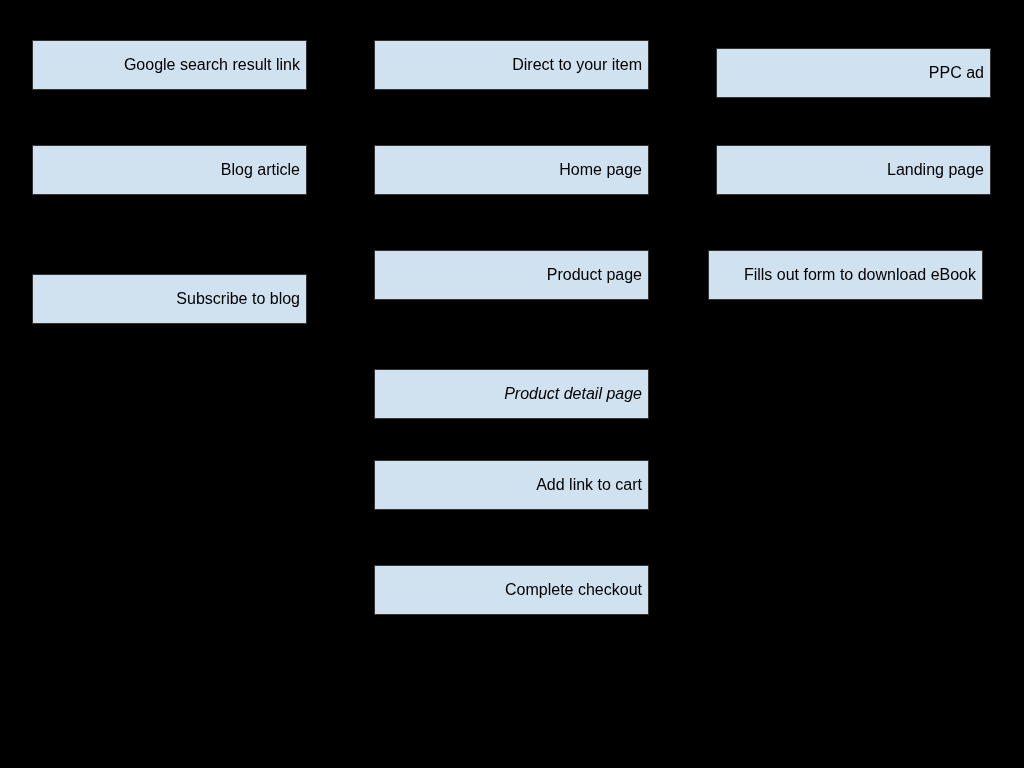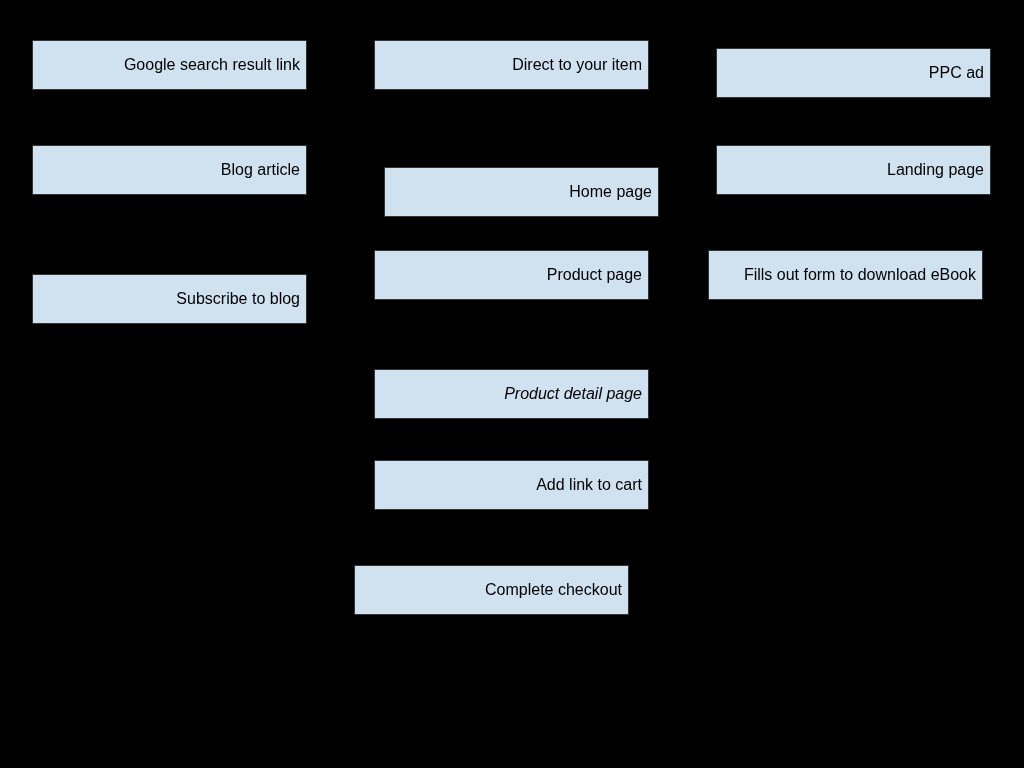--- a/index.html
+++ b/index.html
@@ -61,21 +61,21 @@
 <div class="node" style="left:374px; top:40px;">
     <span>Direct to your item</span>
   </div>
 <div class="node" style="left:716px; top:28px;margin-top:20px;">
     <span>PPC ad</span>
   </div>
 
 <div class="node" style="left:32px; top:145px;">
     <span>Blog article</span>
   </div>
-<div class="node" style="left:384px; top:145px;margin-top:22px;">
+<div class="node" style="left:374px; top:145px;">
     <span>Home page</span>
   </div>
 <div class="node" style="left:716px; top:145px;">
     <span>Landing page</span>
   </div>
 
 <div class="node" style="left:32px; top:250px;margin-top:24px;">
     <span>Subscribe to blog</span>
   </div>
 <div class="node" style="left:374px; top:250px;">
@@ -86,15 +86,15 @@
   </div>
 
 <div class="node" style="left:374px; top:369px;font-style:italic;">
     <span>Product detail page</span>
   </div>
 
 <div class="node" style="left:374px; top:460px;">
     <span>Add link to cart</span>
   </div>
 
-<div class="node" style="left:354px; top:565px;padding-left:47px;">
+<div class="node" style="left:374px; top:565px;padding-left:47px;">
     <span>Complete checkout</span>
   </div>
 
 </body></html>

